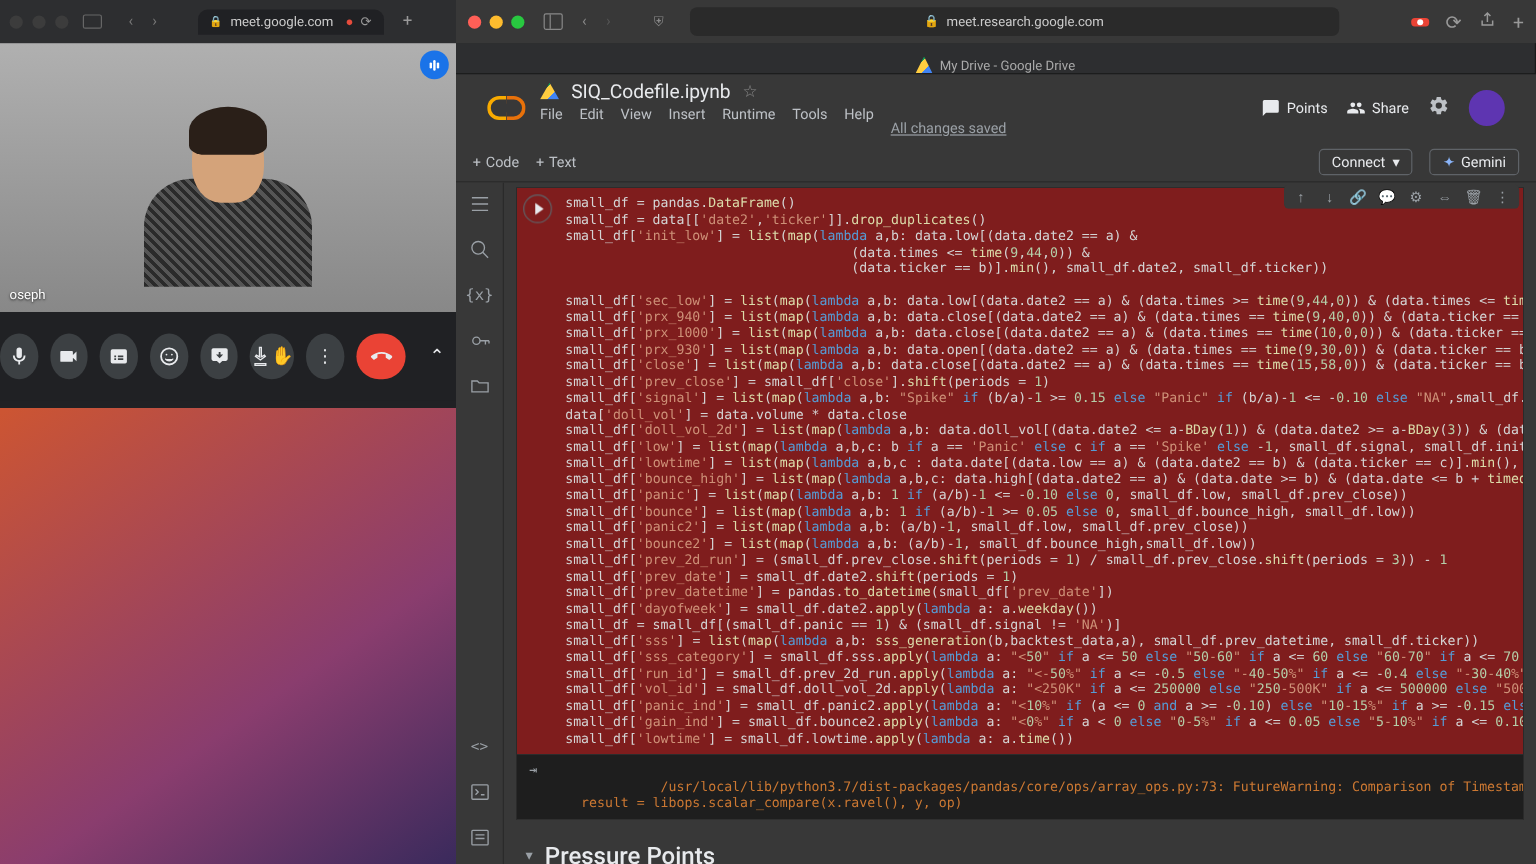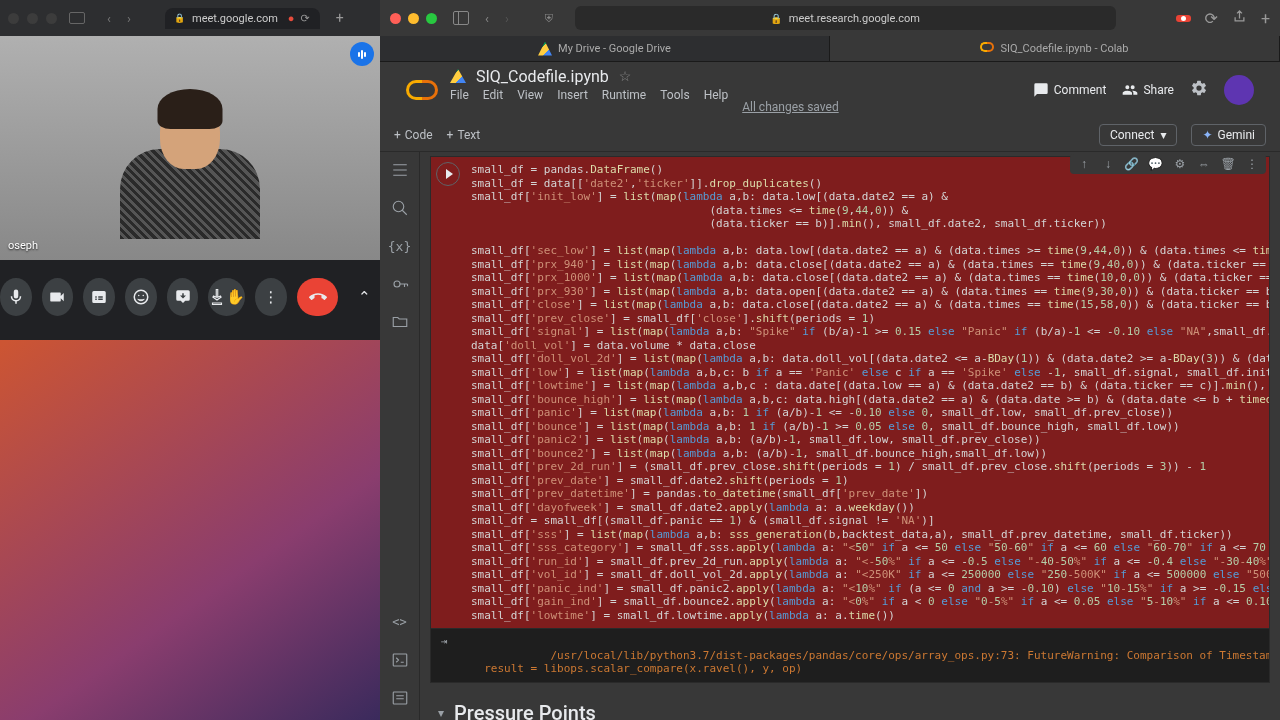--- a/index.html
+++ b/index.html
@@ -50,21 +50,21 @@
 .safari-nav { display: flex; gap: 4px; }
 .safari-nav .chev { color: #888; font-size: 13px; padding: 2px 6px; }
 .safari-url { flex: 1; margin: 0 50px; background: #2a2a2a; border-radius: 6px; height: 24px; display: flex; align-items: center; justify-content: center; gap: 6px; color: #ccc; font-size: 11px; position: relative; }
 .safari-url .shield { position: absolute; left: -30px; color: #888; }
 .safari-url .lock { font-size: 10px; }
 .safari-right { display: flex; gap: 14px; align-items: center; color: #999; }
 .rec-badge { background: #ea4335; color: #fff; font-size: 9px; padding: 1px 5px; border-radius: 3px; display: flex; align-items: center; gap: 3px; }
 .rec-badge::before { content: ''; width: 5px; height: 5px; background: #fff; border-radius: 50%; }
 
 .safari-tabs { height: 26px; background: #2d2e30; display: flex; border-bottom: 1px solid #1a1a1a; }
-.stab { flex: 1; display: flex; align-items: center; justify-content: center; gap: 6px; color: #aaa; font-size: 11px; border-right: 1px solid #1a1a1a; }
+.stab { flex: 1; display: flex; align-items: flex-end; justify-content: center; gap: 6px; color: #aaa; font-size: 11px; border-right: 1px solid #1a1a1a; }
 .stab.active { background: #383838; }
 .stab-icon { width: 14px; height: 14px; }
 .gdrive-icon { background: linear-gradient(135deg, #0f9d58 33%, #ffcd40 33% 66%, #4285f4 66%); clip-path: polygon(50% 0%, 100% 100%, 0% 100%); }
 .colab-icon { display: flex; }
 .colab-icon span { width: 7px; height: 10px; border: 2px solid #f9ab00; border-radius: 6px; }
 .colab-icon span:first-child { border-right: none; border-radius: 6px 0 0 6px; }
 .colab-icon span:last-child { border-left: none; border-radius: 0 6px 6px 0; border-color: #e8710a; }
 
 
 .colab-app { flex: 1; background: #383838; display: flex; flex-direction: column; overflow: hidden; }
@@ -232,27 +232,20 @@
             <path d="M12 3v12M8 7l4-4 4 4M5 13v6h14v-6"></path>
           </svg></span>
       <span>+</span>
     </div>
   </div>
   <div class="safari-tabs">
     <div class="stab">
       <div class="stab-icon gdrive-icon"></div>
       <span>My Drive - Google Drive</span>
     </div>
-    <div class="stab active">
-      <div class="stab-icon colab-icon">
-          <span></span>
-          <span></span>
-        </div>
-      <span>SIQ_Codefile.ipynb - Colab</span>
-    </div>
   </div>
 
   <div class="colab-app">
     <div class="colab-header">
       <div class="colab-logo">
           <span></span>
           <span></span>
         </div>
       <div class="colab-titlewrap">
         <div class="colab-title">
@@ -269,21 +262,21 @@
           <span>Tools</span>
           <span>Help</span>
           <span class="saved">All changes saved</span>
         </div>
       </div>
       <div class="colab-actions">
         <div class="colab-act">
           <svg viewBox="0 0 24 24">
               <path d="M20 2H4a2 2 0 00-2 2v18l4-4h14a2 2 0 002-2V4a2 2 0 00-2-2z"></path>
             </svg>
-          <span>Comment</span>
+          <span>Points</span>
         </div>
         <div class="colab-act">
           <svg viewBox="0 0 24 24">
               <path d="M16 11a3 3 0 100-6 3 3 0 000 6zM8 11a3 3 0 100-6 3 3 0 000 6zM8 13c-2.33 0-7 1.17-7 3.5V19h14v-2.5c0-2.33-4.67-3.5-7-3.5zm8 0c-.29 0-.62.02-.97.05 1.16.84 1.97 1.97 1.97 3.45V19h6v-2.5c0-2.33-4.67-3.5-7-3.5z"></path>
             </svg>
           <span>Share</span>
         </div>
         <span class="gear-icon"><svg width="18" height="18" viewBox="0 0 24 24" fill="currentColor">
               <path d="M19.14 12.94a7.07 7.07 0 000-1.88l2.03-1.58a.5.5 0 00.12-.64l-1.92-3.32a.5.5 0 00-.61-.22l-2.39.96a7.03 7.03 0 00-1.62-.94l-.36-2.54a.5.5 0 00-.5-.42h-3.84a.5.5 0 00-.5.42l-.36 2.54c-.58.24-1.12.56-1.62.94l-2.39-.96a.5.5 0 00-.61.22L2.71 8.84a.5.5 0 00.12.64l2.03 1.58a7.07 7.07 0 000 1.88l-2.03 1.58a.5.5 0 00-.12.64l1.92 3.32a.5.5 0 00.61.22l2.39-.96c.5.38 1.04.7 1.62.94l.36 2.54a.5.5 0 00.5.42h3.84a.5.5 0 00.5-.42l.36-2.54c.58-.24 1.12-.56 1.62-.94l2.39.96a.5.5 0 00.61-.22l1.92-3.32a.5.5 0 00-.12-.64l-2.03-1.58zM12 15.5a3.5 3.5 0 110-7 3.5 3.5 0 010 7z"></path>
             </svg></span>

